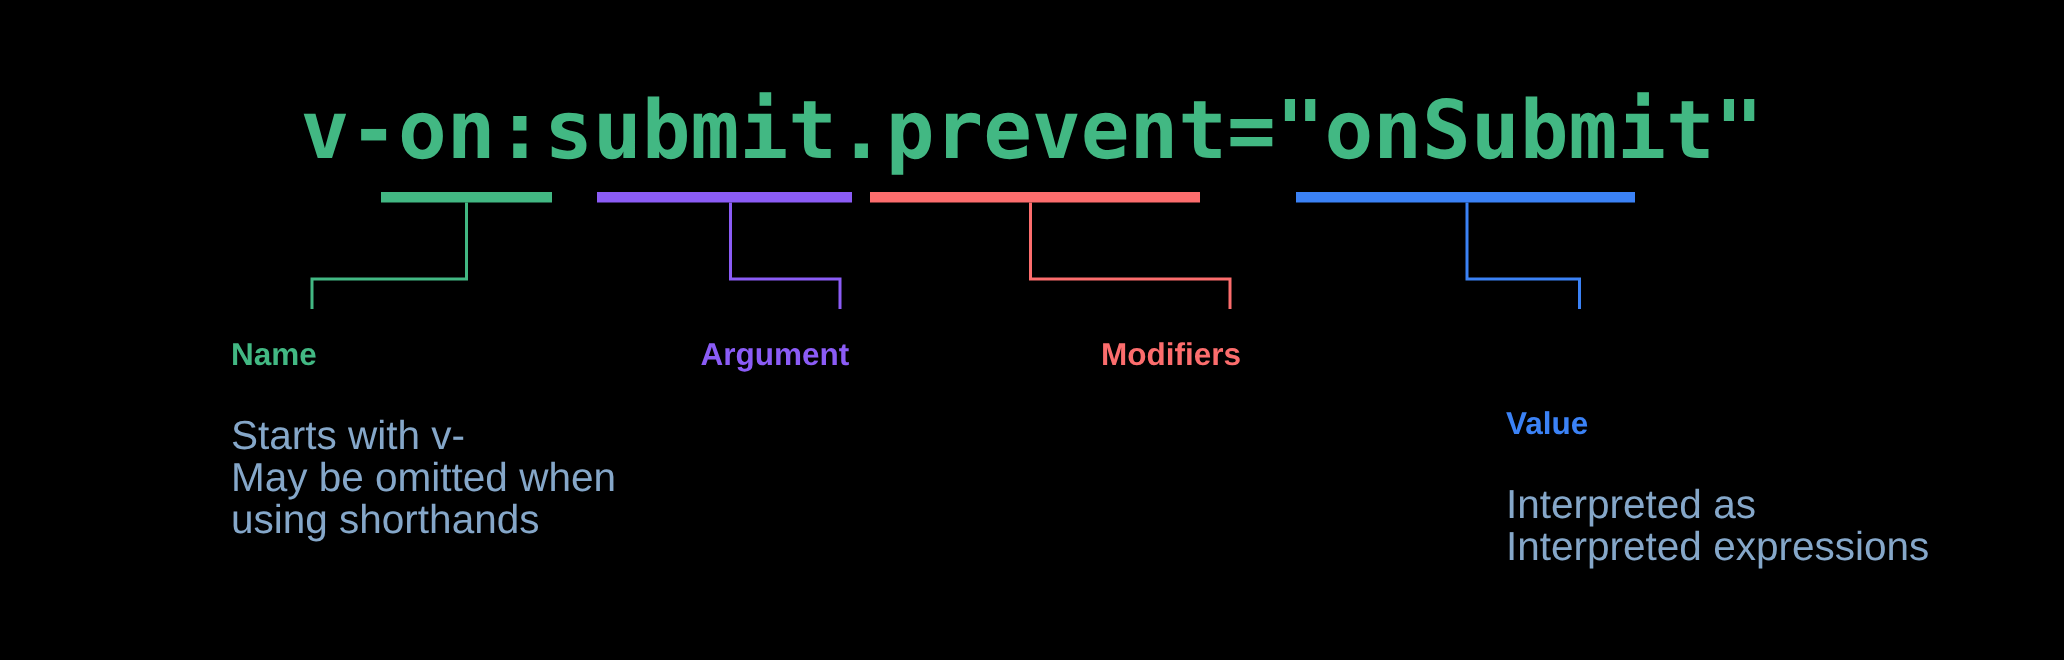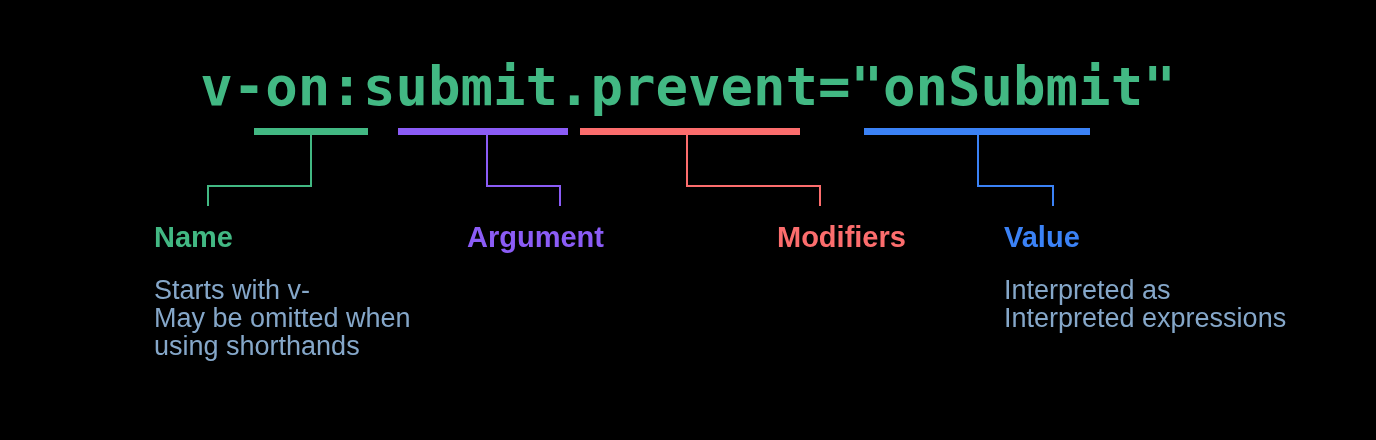--- a/index.html
+++ b/index.html
@@ -44,39 +44,39 @@
     pointer-events: none;
   }
 
   
   .col {
     position: absolute;
     top: 218px;
   }
   .col-title {
     font-family: "Liberation Sans", sans-serif;
-    font-size: 29px;
+    font-size: 21px;
     font-weight: 700;
     line-height: 38px;
     margin: 0 0 20px 0;
     white-space: nowrap;
   }
   .col-desc {
     font-family: "Liberation Sans", sans-serif;
     font-size: 27px;
     font-weight: 400;
     line-height: 28px;
     color: #85a7c9;
     white-space: pre-line;
   }
 
   #col-name     { left: 154px; width: 300px; }
   #col-argument { left: 467px; width: 250px; text-decoration: underline; }
-  #col-modifiers{ left: 777px; width: 250px; }
-  #col-value    { left: 1004px; width: 320px; }
+  #col-modifiers{ left: 734px; width: 250px; }
+  #col-value    { left: 1004px; width: 320px; margin-top: 46px; }
 </style>
 </head>
 <body>
 
 <div id="stage">
 
   <div id="code-line">v-on:submit.prevent="onSubmit"</div>
 
   <svg id="connectors" viewBox="0 0 1376 440" width="1376" height="440" xmlns="http://www.w3.org/2000/svg">
     <g id="bars-group">

